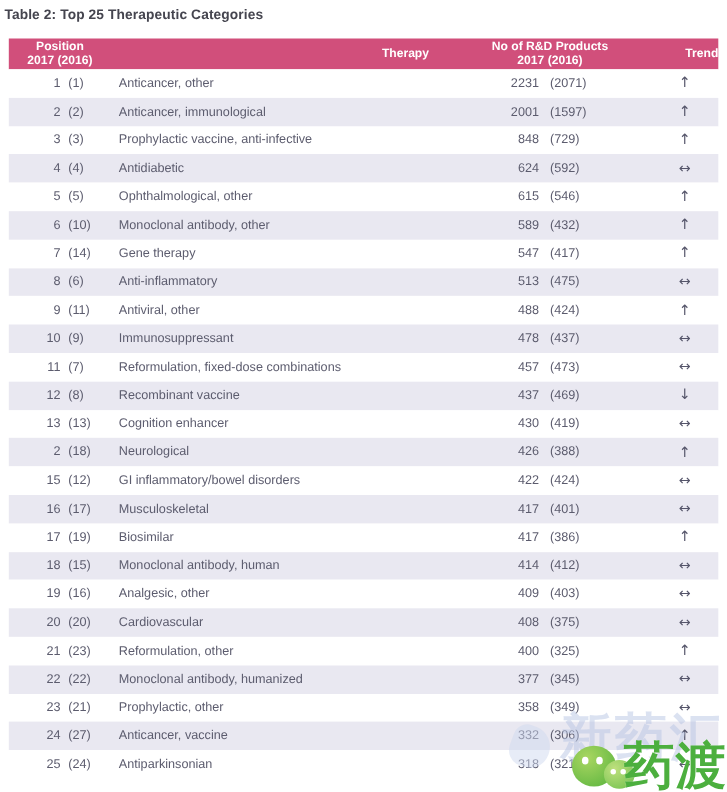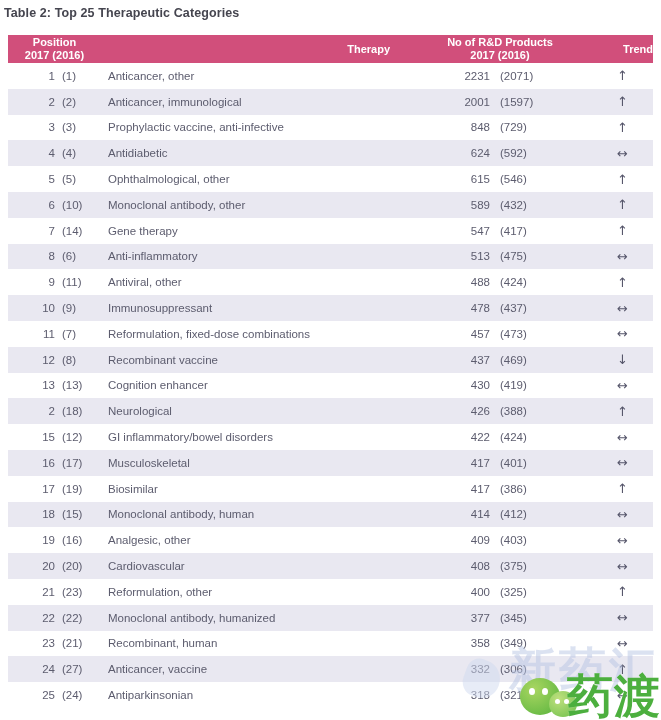--- a/index.html
+++ b/index.html
@@ -249,21 +249,21 @@
     <span class="c-rank">22</span>
     <span class="c-prev">(22)</span>
     <span class="c-therapy">Monoclonal antibody, humanized</span>
     <span class="c-val">377</span>
     <span class="c-valprev">(345)</span>
     <span class="c-trend">↔</span>
   </div>
         <div class="grid-row tr">
     <span class="c-rank">23</span>
     <span class="c-prev">(21)</span>
-    <span class="c-therapy">Recombinant, human</span>
+    <span class="c-therapy">Prophylactic, other</span>
     <span class="c-val">358</span>
     <span class="c-valprev">(349)</span>
     <span class="c-trend">↔</span>
   </div>
         <div class="grid-row tr stripe">
     <span class="c-rank">24</span>
     <span class="c-prev">(27)</span>
     <span class="c-therapy">Anticancer, vaccine</span>
     <span class="c-val">332</span>
     <span class="c-valprev">(306)</span>

